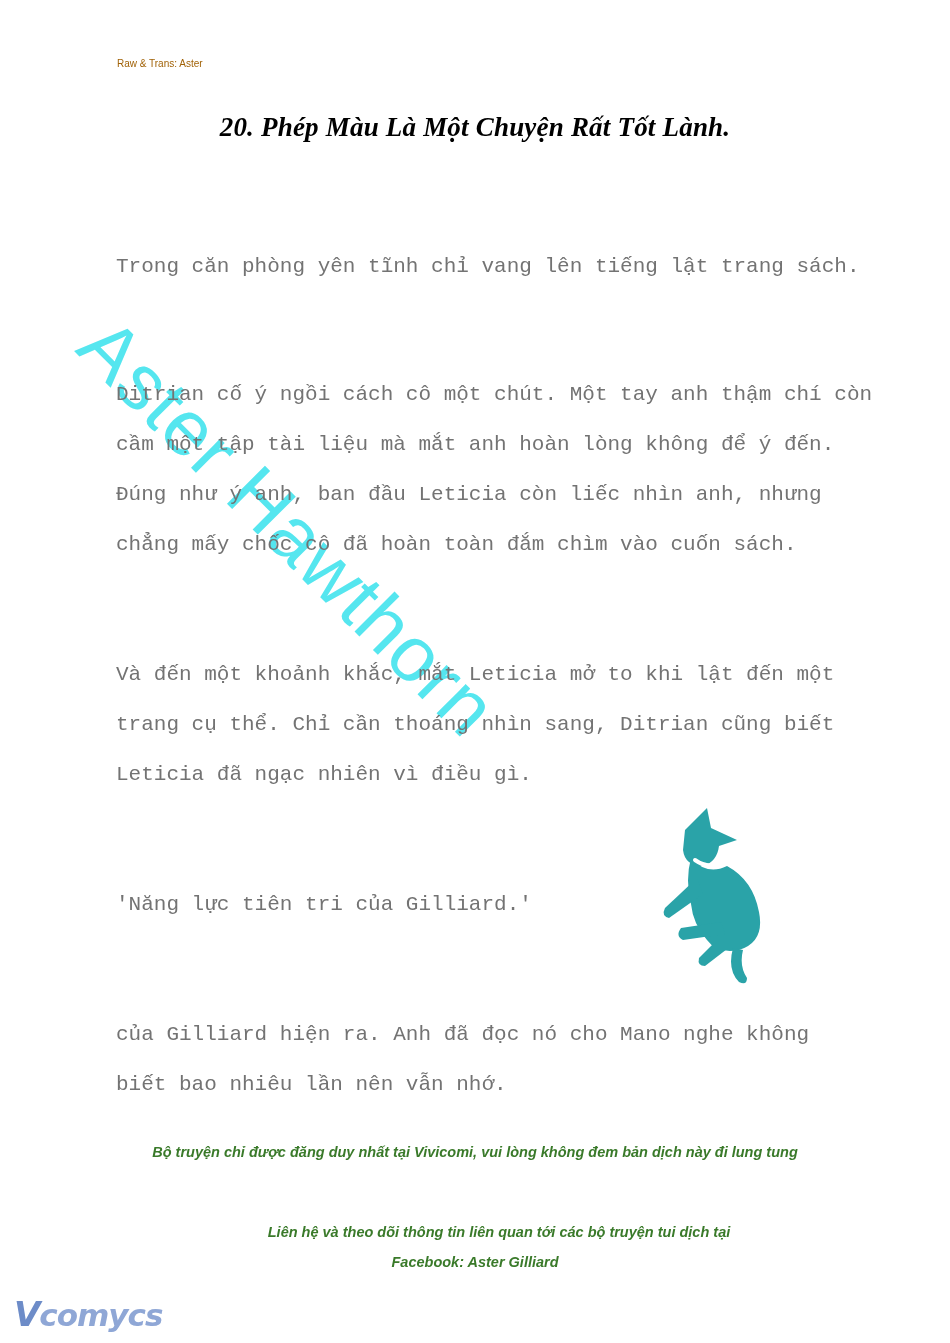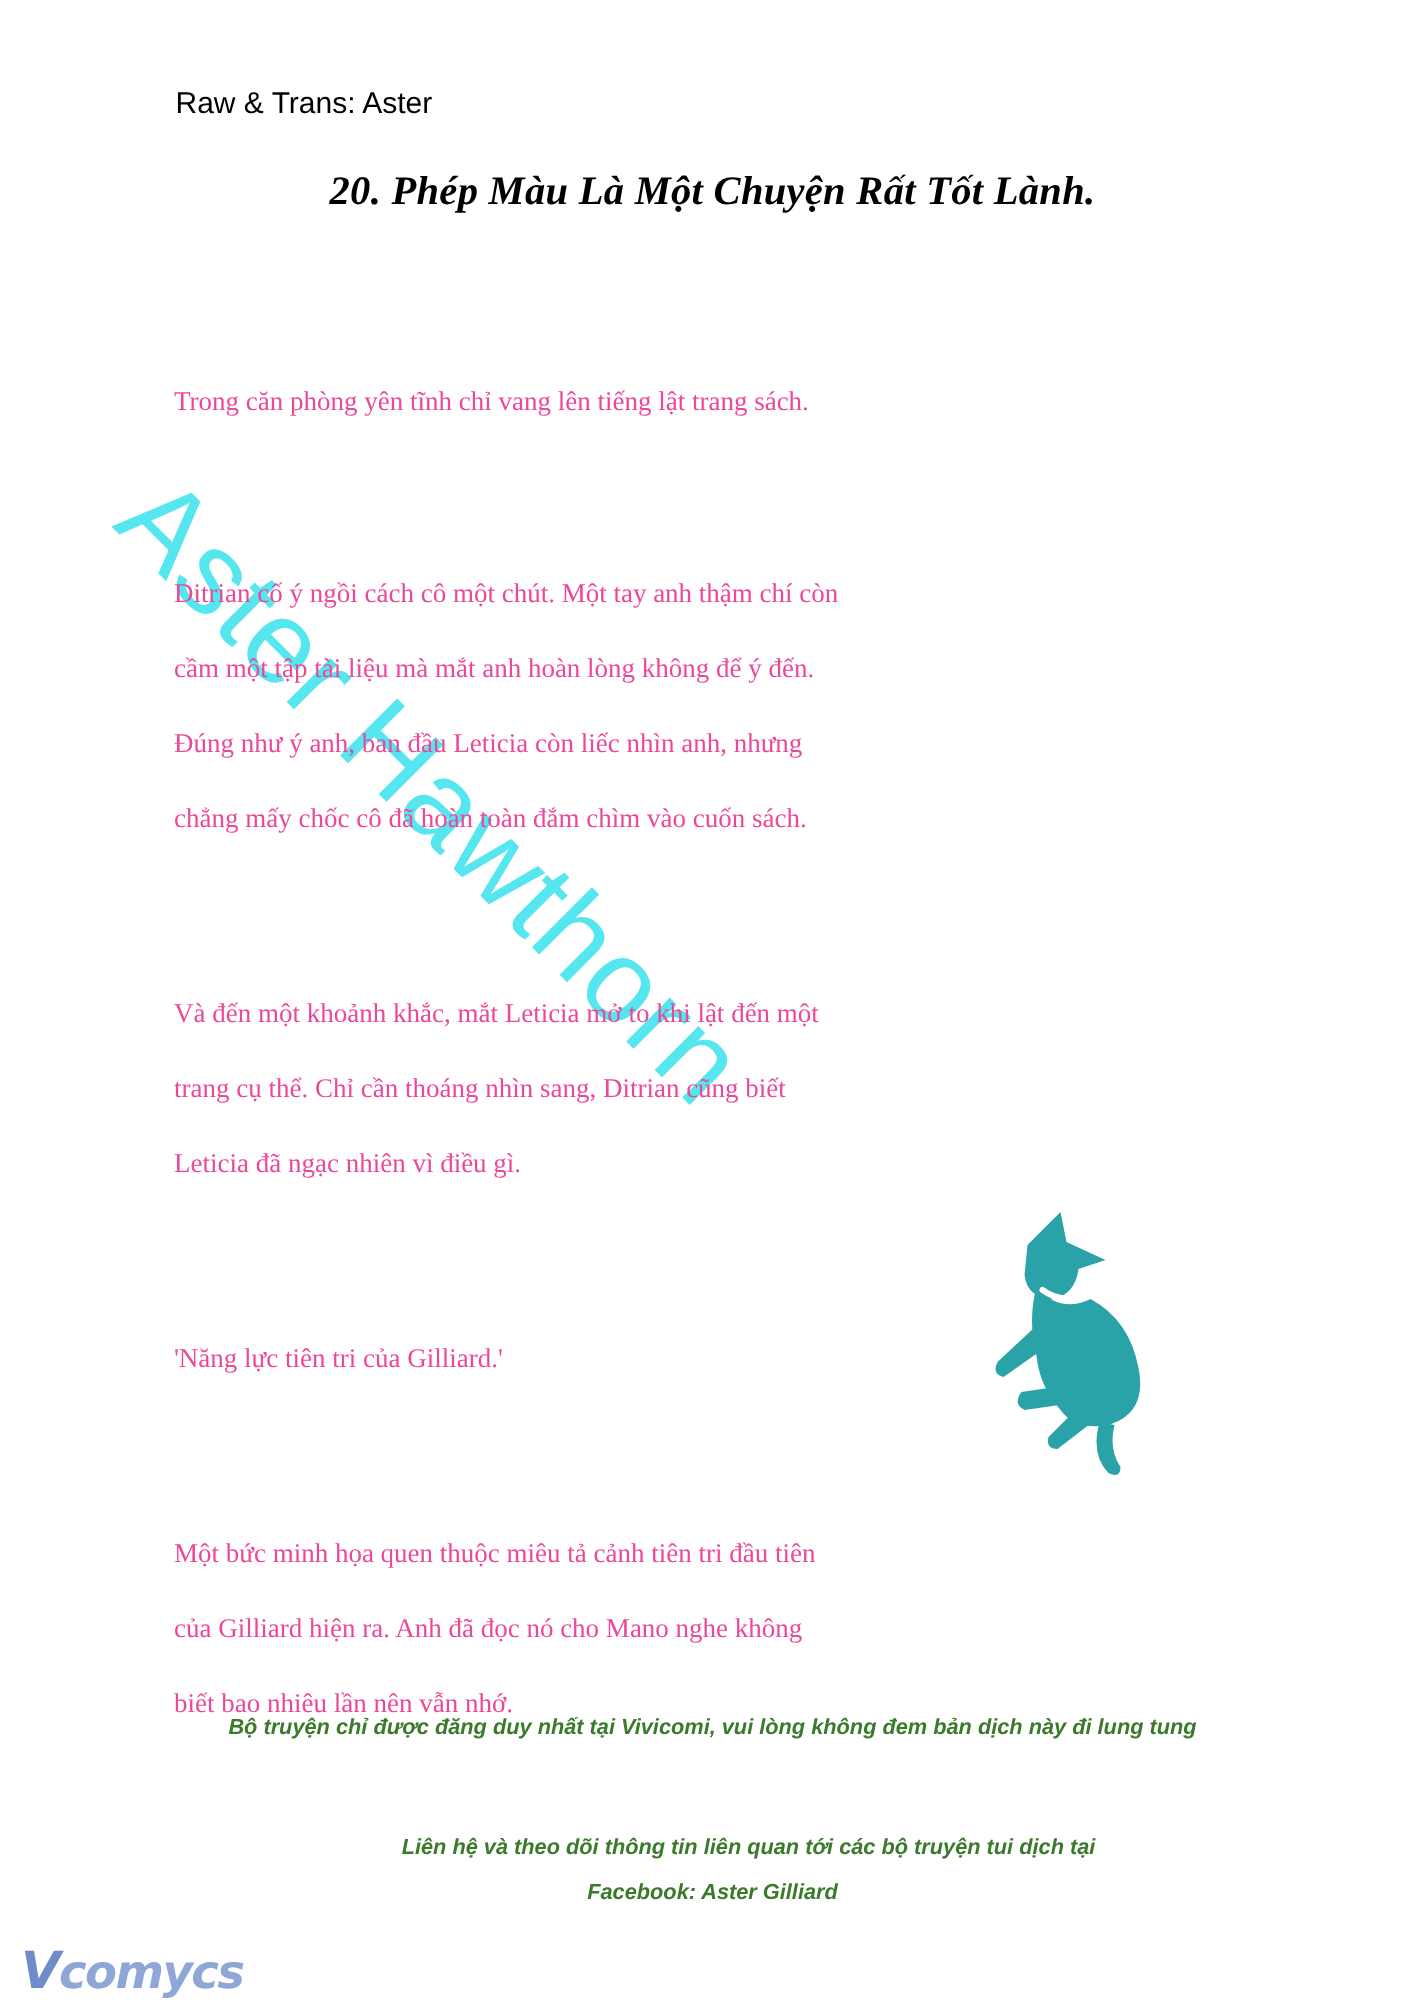--- a/index.html
+++ b/index.html
@@ -11,44 +11,44 @@
       width: 950px;
       height: 1343px;
       position: relative;
       overflow: hidden;
     }
     .credit {
       position: absolute;
       left: 117px;
       top: 58px;
       font-family: "Liberation Sans", sans-serif;
-      font-size: 20px;
-      color: #000000;
+      font-size: 10px;
+      color: #a16207;
     }
     .chapter-title {
       position: absolute;
       left: 0;
       width: 950px;
       top: 112px;
       text-align: center;
       font-family: "Liberation Serif", serif;
       font-weight: bold;
       font-style: italic;
       font-size: 27px;
       color: #000;
       letter-spacing: 0.2px;
     }
     .body-text {
       position: absolute;
       left: 116px;
       width: 740px;
-      font-family: Liberation Serif, serif;
-      font-size: 18px;
+      font-family: Liberation Mono, monospace;
+      font-size: 21px;
       line-height: 50px;
-      color: #ec4899;
+      color: #737373;
       z-index: 2;
     }
     .para {
       margin: 0;
       white-space: nowrap;
     }
     .watermark {
       position: absolute;
       left: 125px;
       top: 560px;
@@ -141,21 +141,20 @@
   <p class="para">Và đến một khoảnh khắc, mắt Leticia mở to khi lật đến một</p>
   <p class="para">trang cụ thể. Chỉ cần thoáng nhìn sang, Ditrian cũng biết</p>
   <p class="para">Leticia đã ngạc nhiên vì điều gì.</p>
 </div>
 
 <div class="body-text" style="top:880px;">
   <p class="para">'Năng lực tiên tri của Gilliard.'</p>
 </div>
 
 <div class="body-text" style="top:1010px;">
-  <p class="para">Một bức minh họa quen thuộc miêu tả cảnh tiên tri đầu tiên</p>
   <p class="para">của Gilliard hiện ra. Anh đã đọc nó cho Mano nghe không</p>
   <p class="para">biết bao nhiêu lần nên vẫn nhớ.</p>
 </div>
 
 <div class="footer-notice" style="top:1144px;">Bộ truyện chỉ được đăng duy nhất tại Vivicomi, vui lòng không đem bản dịch này đi lung tung</div>
 <div class="footer-notice" style="top:1224px;padding-left:24px;">Liên hệ và theo dõi thông tin liên quan tới các bộ truyện tui dịch tại</div>
 <div class="footer-notice" style="top:1254px;">Facebook: Aster Gilliard</div>
 
 <div class="logo">
   <span class="v">V</span><span>comycs</span>

